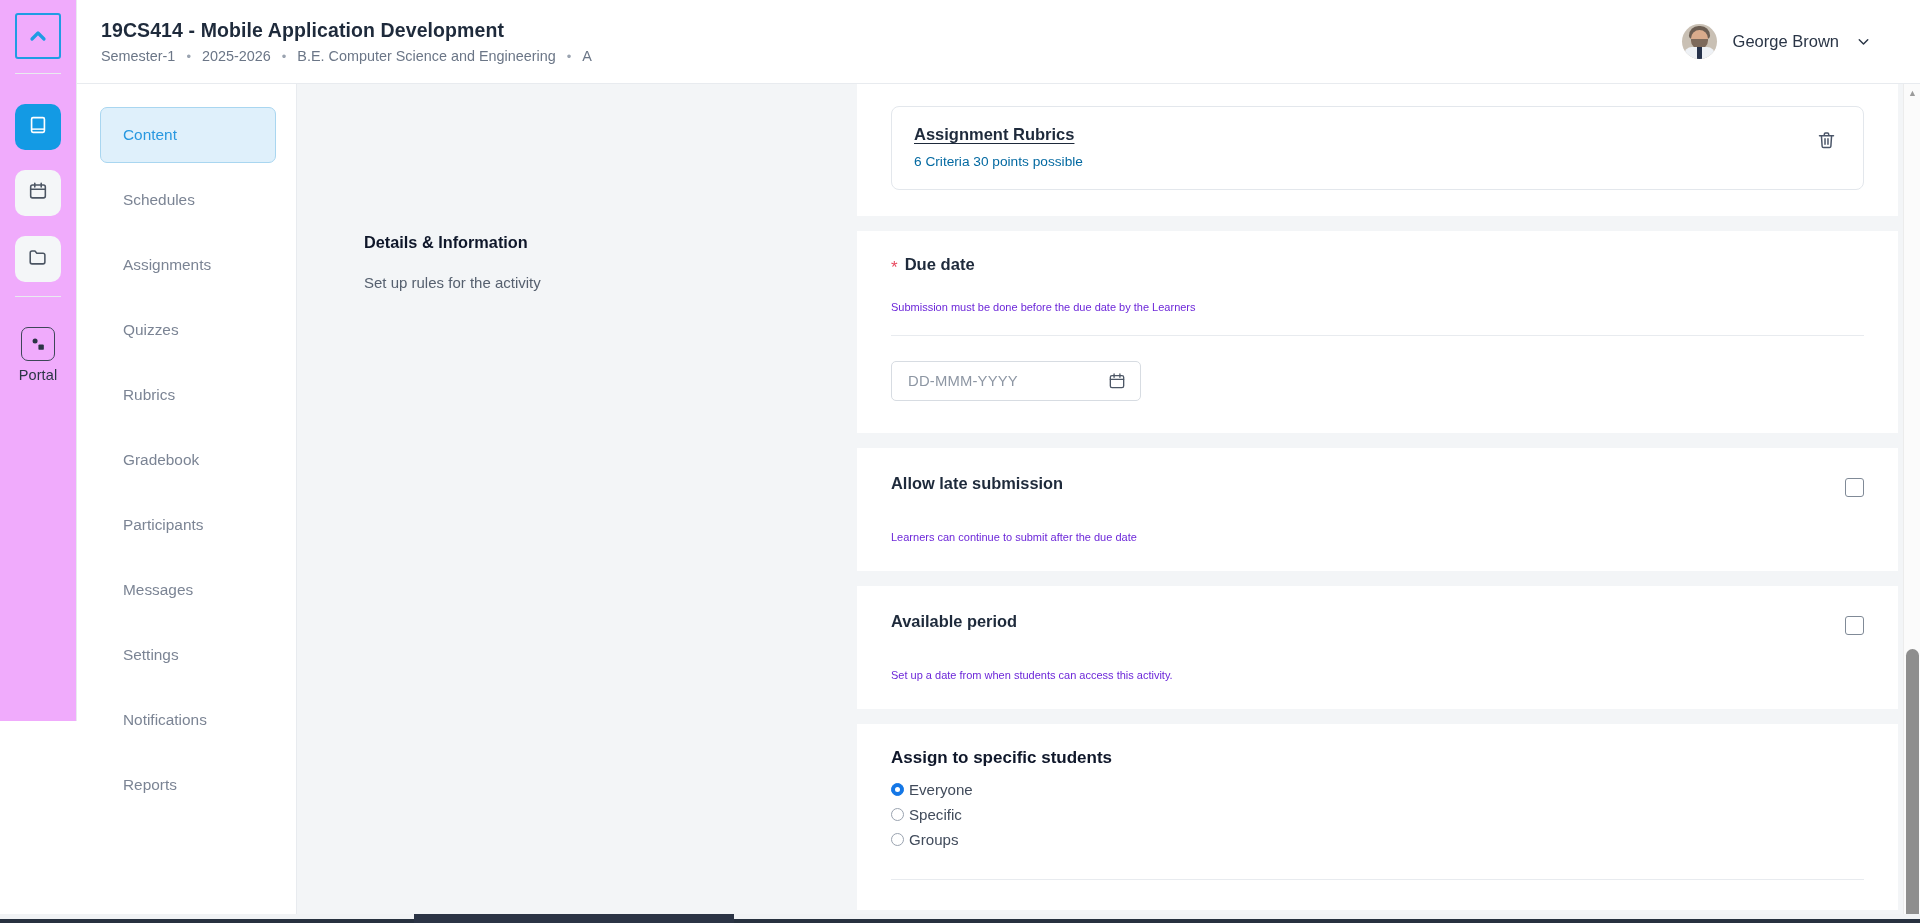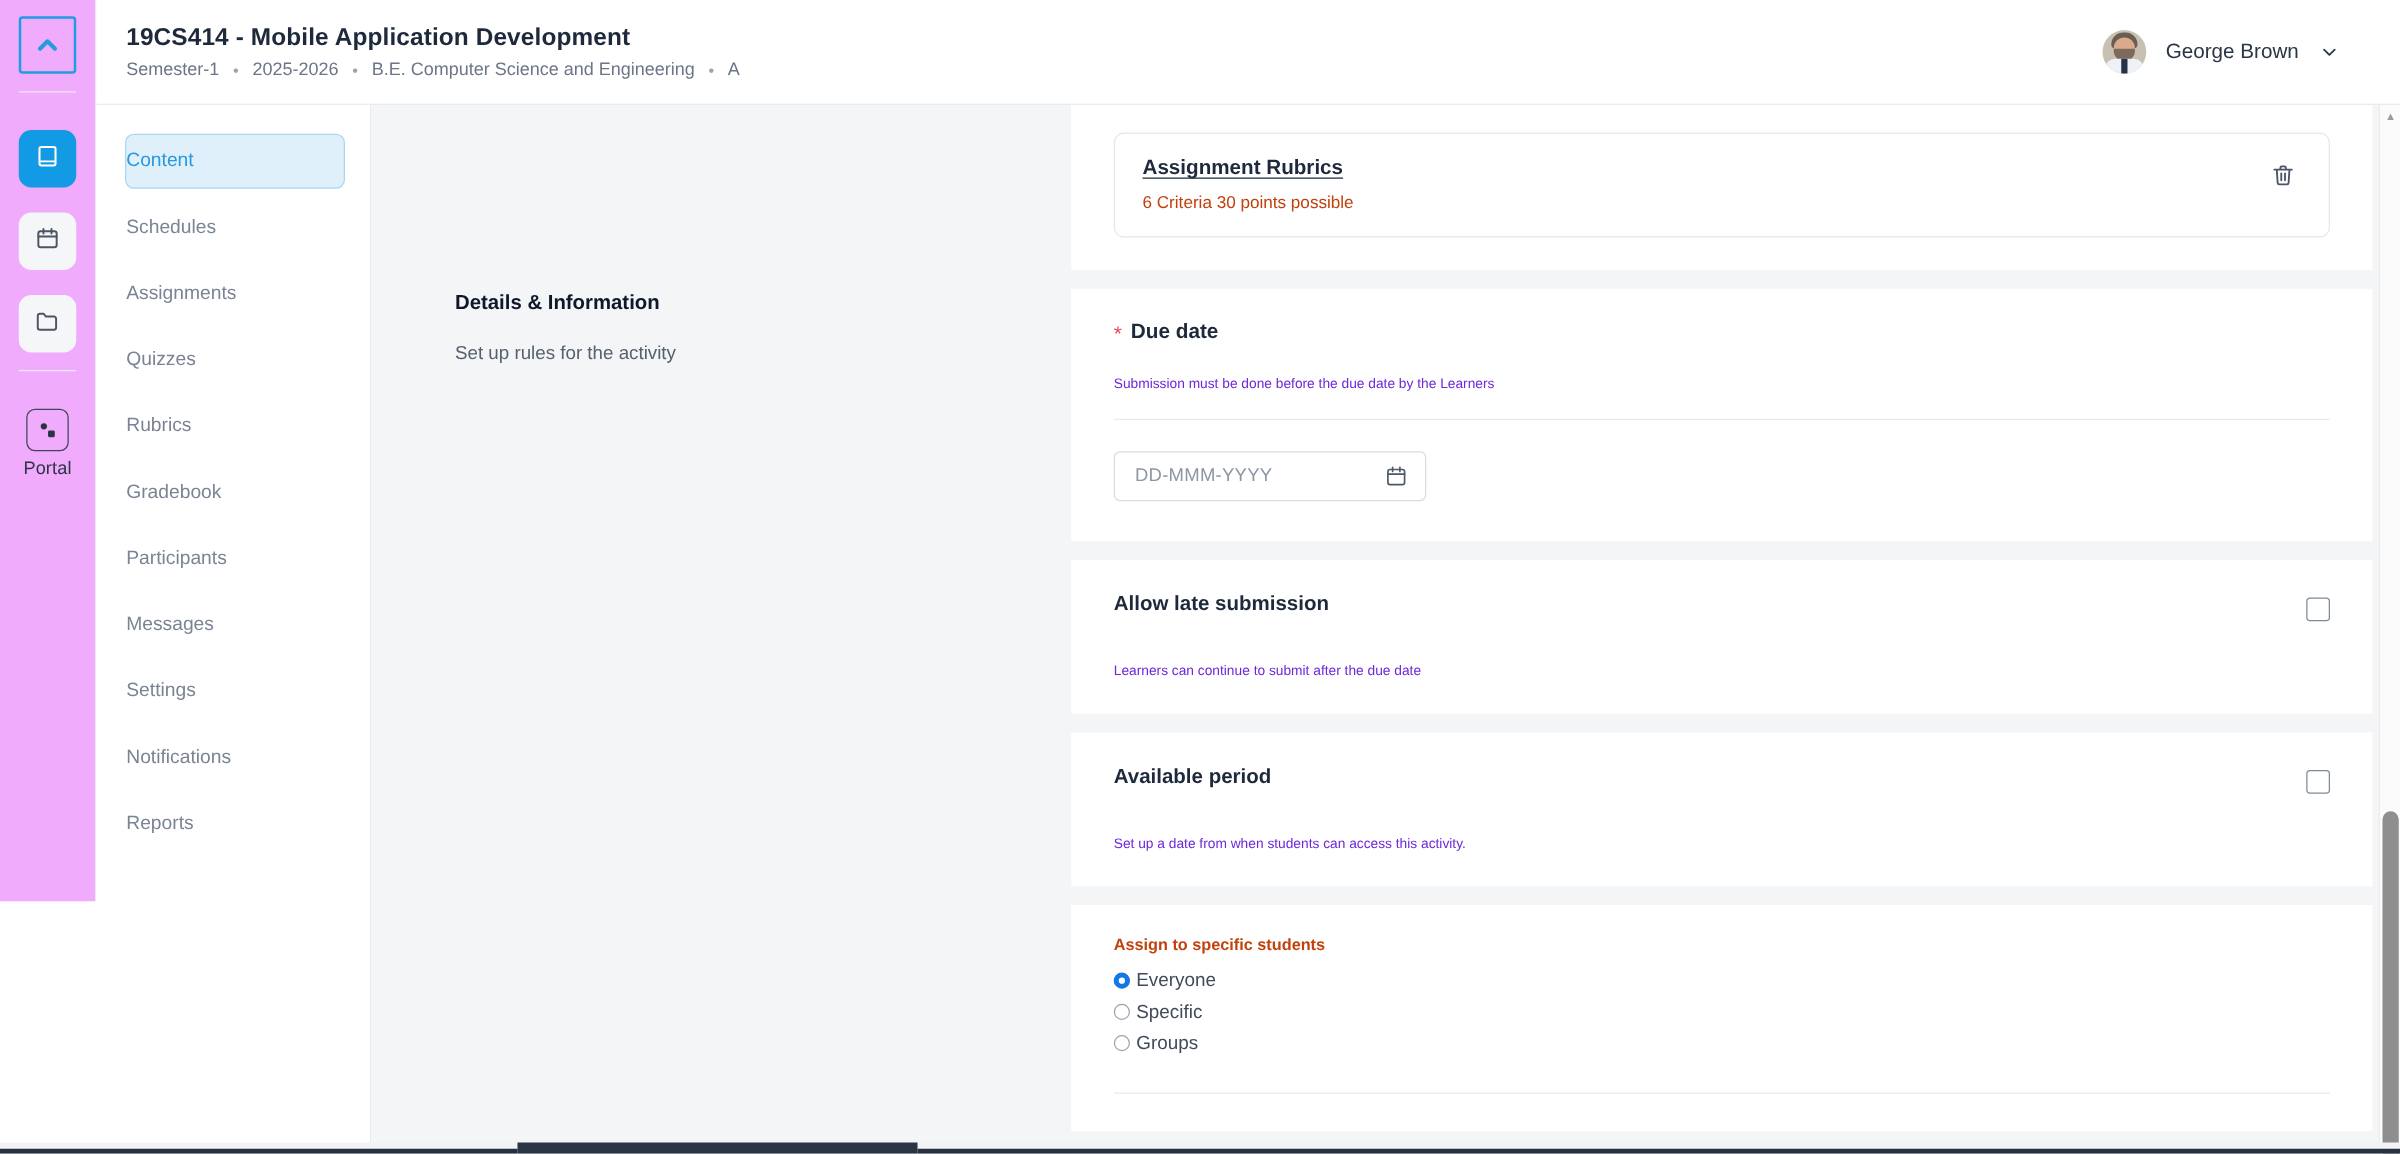--- a/index.html
+++ b/index.html
@@ -73,22 +73,22 @@
 
   
   .body { flex: 1; display: flex; min-height: 0; background: #f3f5f7; }
 
   
   .coursenav {
     width: 220px; flex: 0 0 220px; background: #ffffff;
     border-right: 1px solid #e8ebef; padding: 23px 20px 0 23px;
   }
   .nav-item {
-    height: 44px; display: flex; align-items: center;
-    font-size: 15.4px; color: #7b8494;
+    height: 56px; display: flex; align-items: center;
+    padding-left: 22px; font-size: 15.4px; color: #7b8494;
     border-radius: 7px; margin-bottom: 9px; border: 1px solid transparent;
   }
   .nav-item.active {
     background: #dff0fb; border-color: #a9d6f0; color: #2898e0;
   }
 
   
   .content {
     flex: 1; min-width: 0; display: flex; background: #f3f5f7;
     padding-right: 22px; position: relative;
@@ -106,21 +106,21 @@
   .rubric-wrap { padding: 22px 0 26px; }
   .rubric-box {
     border: 1px solid #e3e7ec; border-radius: 8px;
     padding: 18px 22px 20px; display: flex; align-items: flex-start;
     justify-content: space-between;
   }
   .rubric-name {
     font-size: 16.5px; font-weight: 700; color: #1e2a3b;
     text-decoration: underline; text-underline-offset: 3px; margin-bottom: 10px;
   }
-  .rubric-meta { font-size: 13.7px; color: #c2410c; }
+  .rubric-meta { font-size: 13.7px; color: #0369a1; }
   .icon-btn { color: #46506180; display:flex; align-items:center; justify-content:center; width: 30px; height: 30px; color:#4a5568;}
 
   
   .dd-card { padding-top: 24px; padding-bottom: 32px; }
   .req-label { display: flex; align-items: center; gap: 7px; margin-bottom: 17px; }
   .ast { color: #e8495f; font-size: 17px; line-height: 1; position: relative; top: 2px; }
   .lbl { font-size: 16.6px; font-weight: 700; color: #1e2a3b; }
   .desc { font-size: 11px; color: #6d28d9; margin-top: 26px; }
   .divider { height: 1px; background: #e8ebef; margin: 22px 0 25px; }
   .date-input {
@@ -132,21 +132,21 @@
   .cal-ic { color: #4d5766; display: flex; }
 
   
   .row-card { padding: 26px 34px 28px; display: flex; align-items: flex-start; justify-content: space-between; }
   .row-card .txt { display: flex; flex-direction: column; gap: 12px; }
   .row-title { font-size: 16.4px; font-weight: 700; color: #1e2a3b; }
   .cbox { width: 19px; height: 19px; border: 1.6px solid #808a97; border-radius: 3px; background: #fff; flex: 0 0 19px; margin-top: 4px; }
 
   
   .radio-card { padding: 24px 34px 0; }
-  .radio-title { font-size: 13px; font-weight: 700; color: #c2410c; margin-bottom: 9px; }
+  .radio-title { font-size: 17px; font-weight: 700; color: #0f172a; margin-bottom: 9px; }
   .radio-row { display: flex; align-items: center; gap: 5px; height: 25px; }
   .radio { width: 13px; height: 13px; border-radius: 50%; border: 1.5px solid #9aa3b0; background: #fff; flex: 0 0 13px; position: relative; }
   .radio.on { border-color: #1477e6; background: #1477e6; }
   .radio.on::after { content: ""; position: absolute; inset: 3px; background: #fff; border-radius: 50%; }
   .radio-lbl { font-size: 15.1px; color: #414b5b; }
   .radio-bottom-div { height: 1px; background: #e8ebef; margin-top: 27px; }
   .radio-tail { height: 30px; }
 
   .conv-card { padding: 32px 34px 34px; display: flex; align-items: center; justify-content: space-between; }
 

